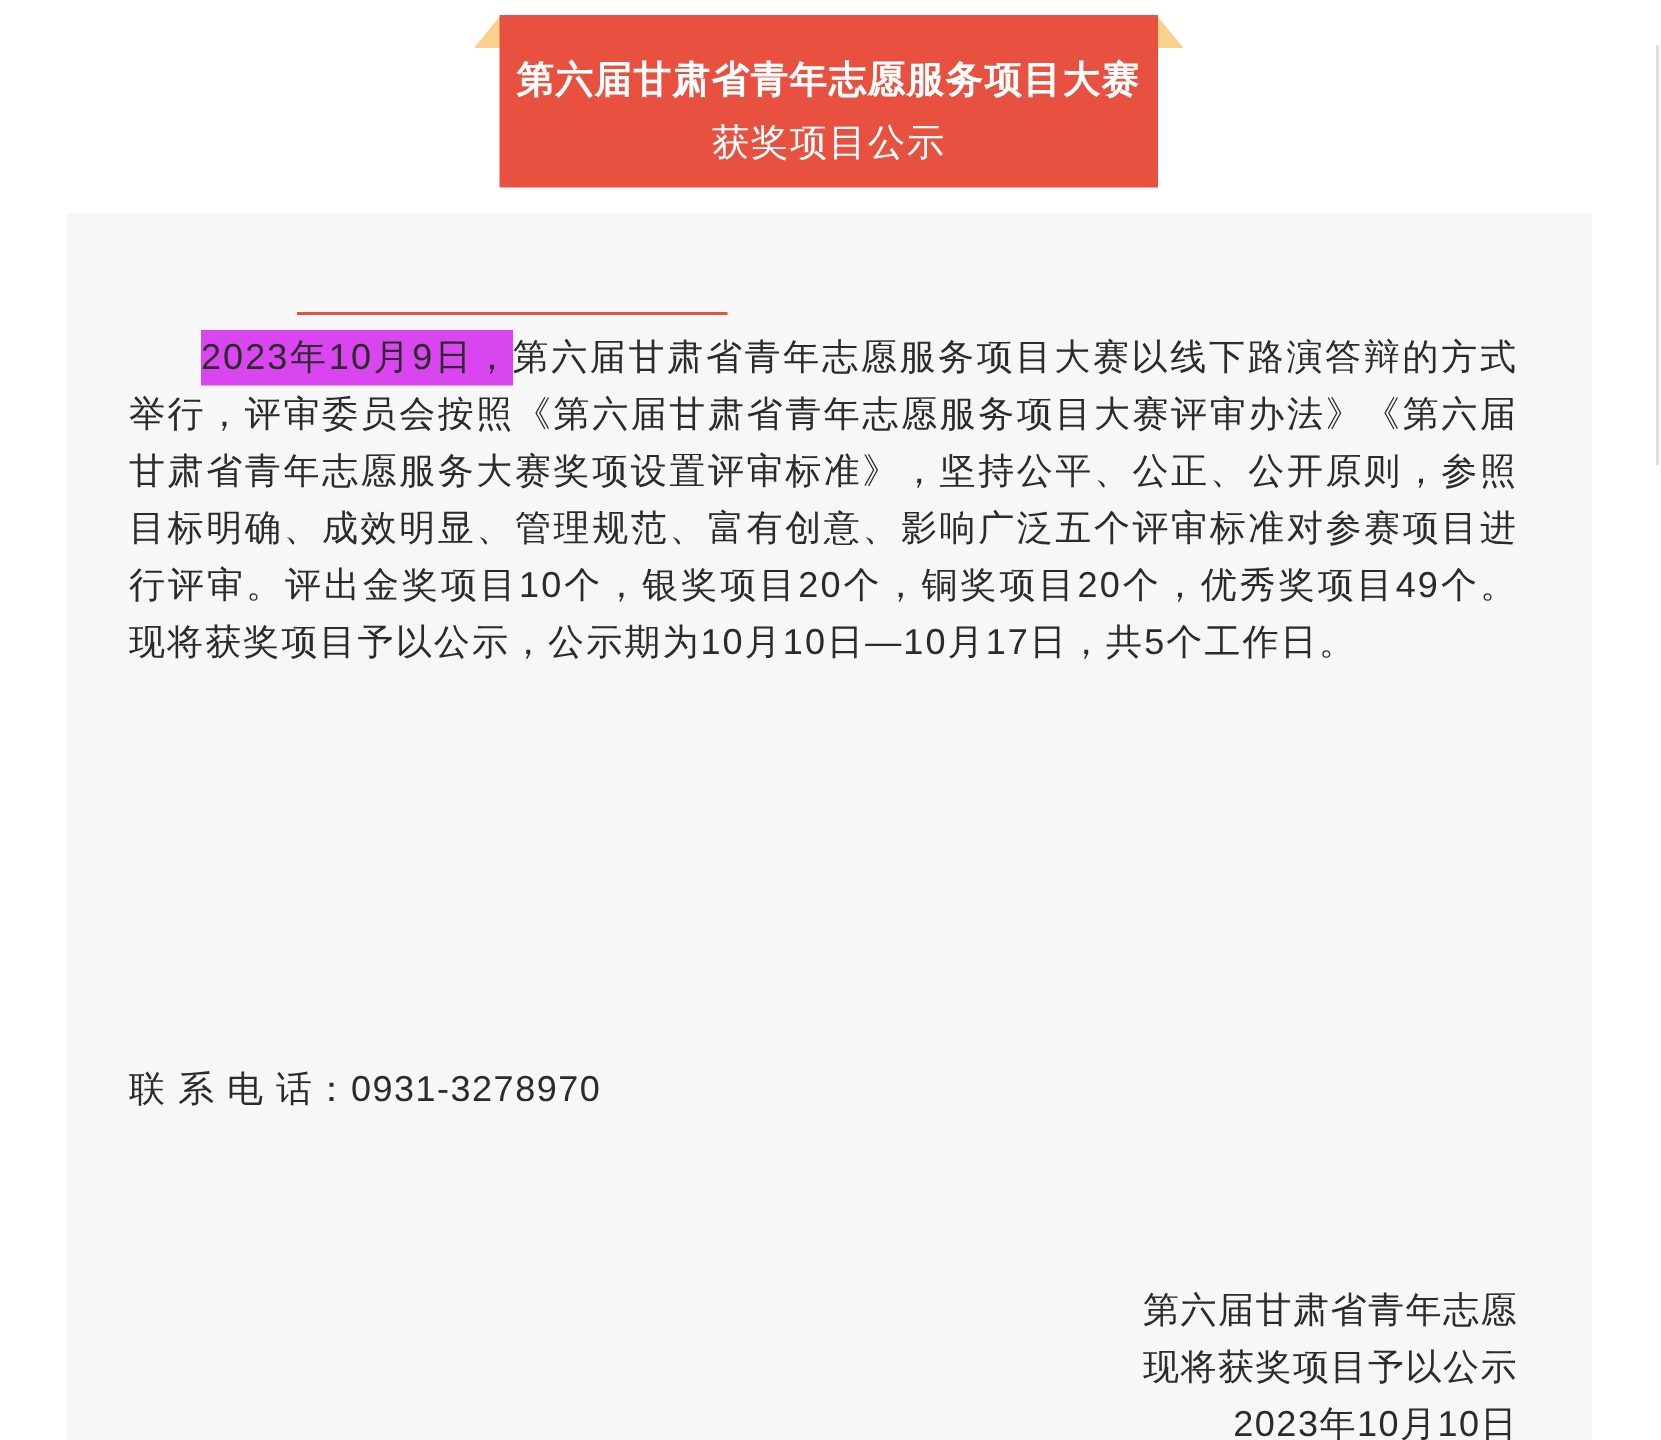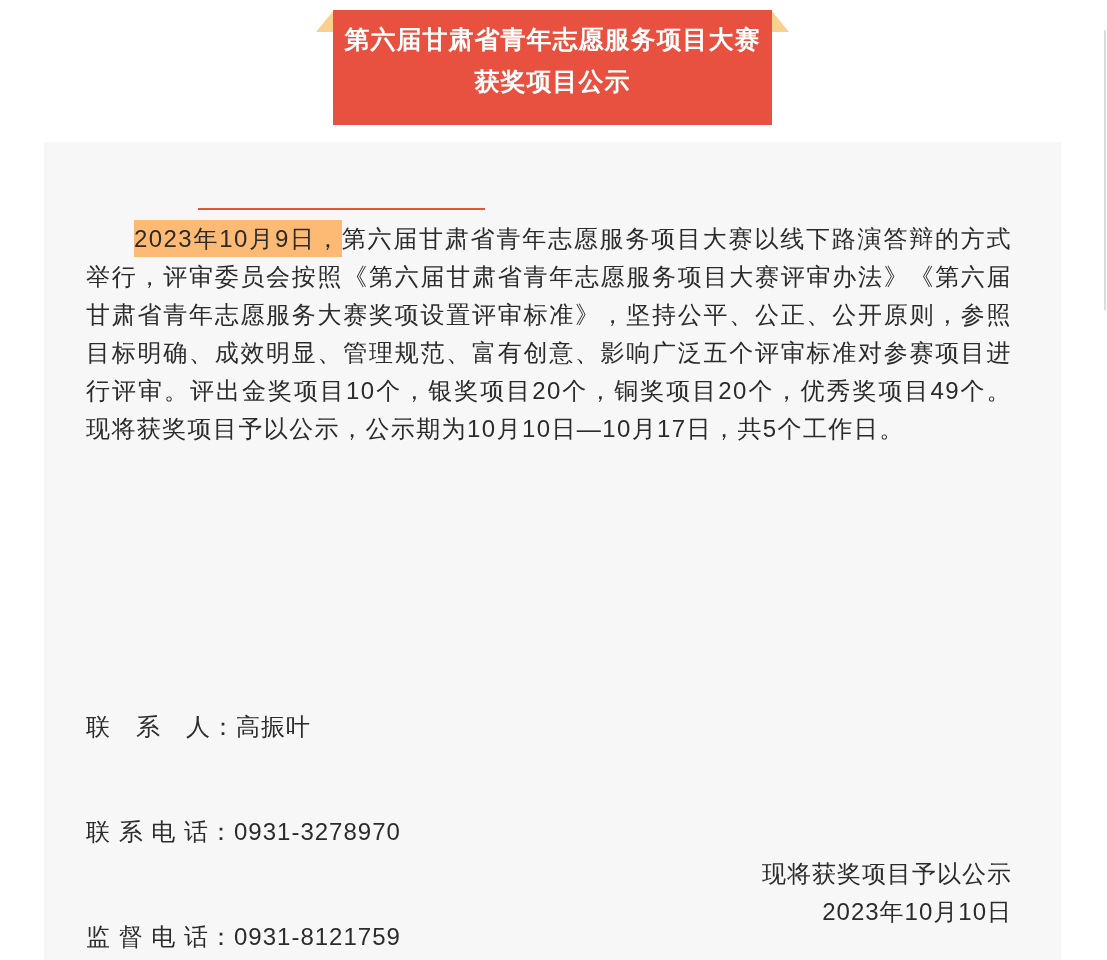--- a/index.html
+++ b/index.html
@@ -16,31 +16,31 @@
   
   .banner {
     position: absolute;
     left: 333px; top: 10px;
     width: 439px; height: 115px;
     background: #e8513f;
     text-align: center;
     z-index: 2;
   }
   .banner-line1 {
-    margin-top: 14px;
+    margin-top: 28px;
     font-size: 25px;
     font-weight: bold;
     color: #ffffff;
     letter-spacing: 1px;
     line-height: 30px;
   }
   .banner-line2 {
     margin-top: 12px;
     font-size: 25px;
-    font-weight: bold;
+    font-weight: normal;
     color: #ffffff;
     letter-spacing: 1px;
     line-height: 30px;
   }
   .banner-fold {
     position: absolute;
     width: 18px; height: 22px;
     top: 10px;
     background: #f9d18c;
     z-index: 1;
@@ -71,21 +71,21 @@
     width: 926px;
     margin: 0;
     font-size: 24px;
     line-height: 38px;
     letter-spacing: 1.4px;
     text-indent: 48px;
     text-align: justify;
     color: #2b2b2b;
   }
   .date-highlight {
-    background: #fdba74;
+    background: #d946ef;
     padding: 5px 0;
   }
 
   .contact {
     position: absolute;
     left: 42px;   
     top: 497px;   
     font-size: 24px;
     line-height: 35px;
     letter-spacing: 1px;
@@ -125,26 +125,25 @@
     <div class="banner-line2">获奖项目公示</div>
   </header>
 
   <main class="content">
 
     <div class="divider"></div>
 
     <p class="article"><span class="date-highlight">2023年10月9日，</span><span>第六届甘肃省青年志愿服务项目大赛以线下路演答辩的方式举行，评审委员会按照《第六届甘肃省青年志愿服务项目大赛评审办法》《第六届甘肃省青年志愿服务大赛奖项设置评审标准》，坚持公平、公正、公开原则，参照目标明确、成效明显、管理规范、富有创意、影响广泛五个评审标准对参赛项目进行评审。评出金奖项目10个，银奖项目20个，铜奖项目20个，优秀奖项目49个。现将获奖项目予以公示，公示期为10月10日—10月17日，共5个工作日。</span></p>
 
     <div class="contact">
-      <div>联　系　人：高振叶</div>
       <div>联 系 电 话：0931-3278970</div>
-      <div>监 督 电 话：0931-8121759</div>
     </div>
 
     <div class="signature">
+      <div>第六届甘肃省青年志愿</div>
       <div>现将获奖项目予以公示</div>
       <div>2023年10月10日</div>
     </div>
 
   </main>
 
   <div class="scrollbar-thumb"></div>
 
 </div>
 

